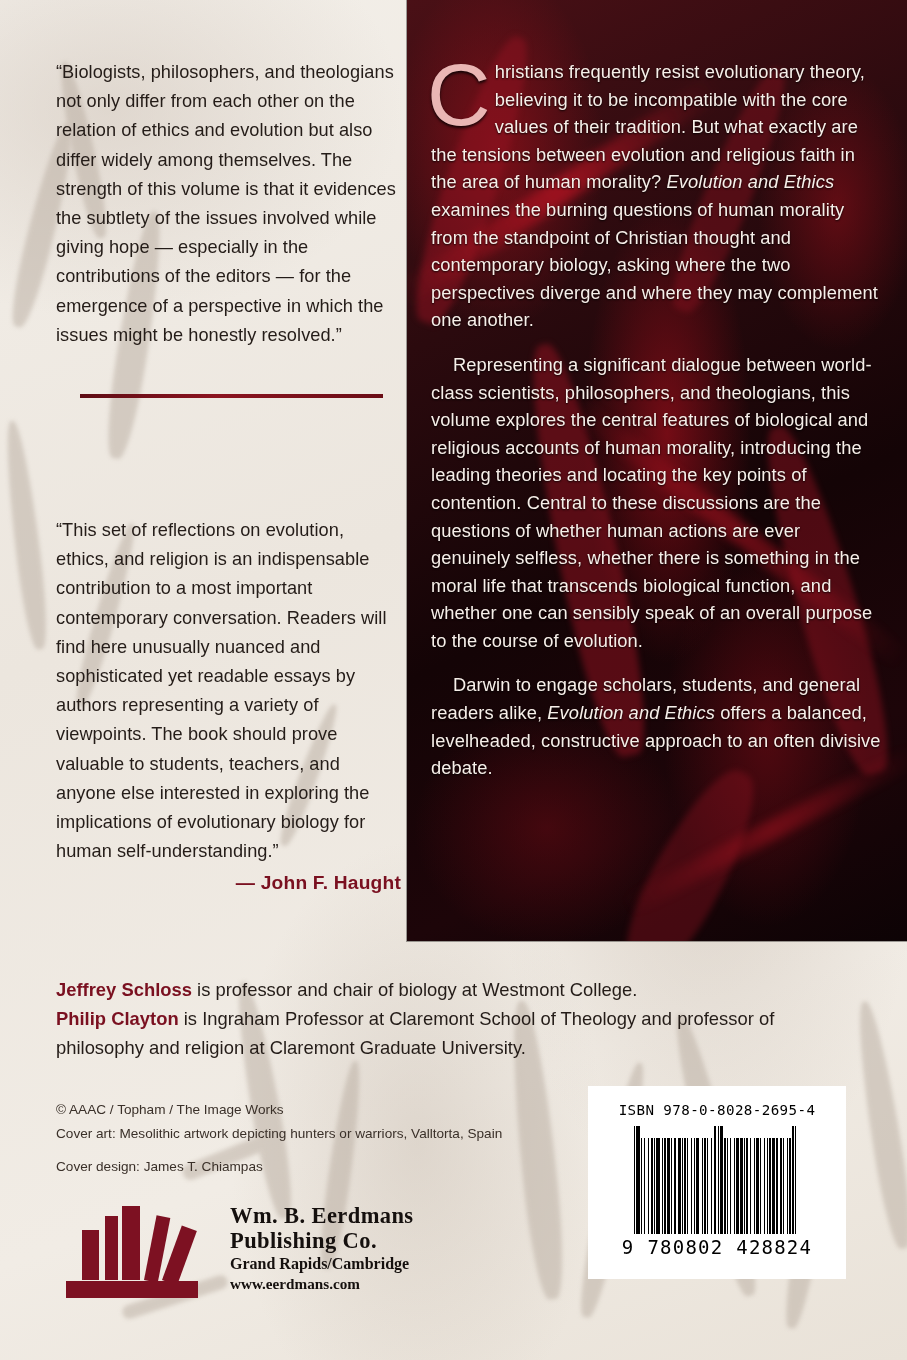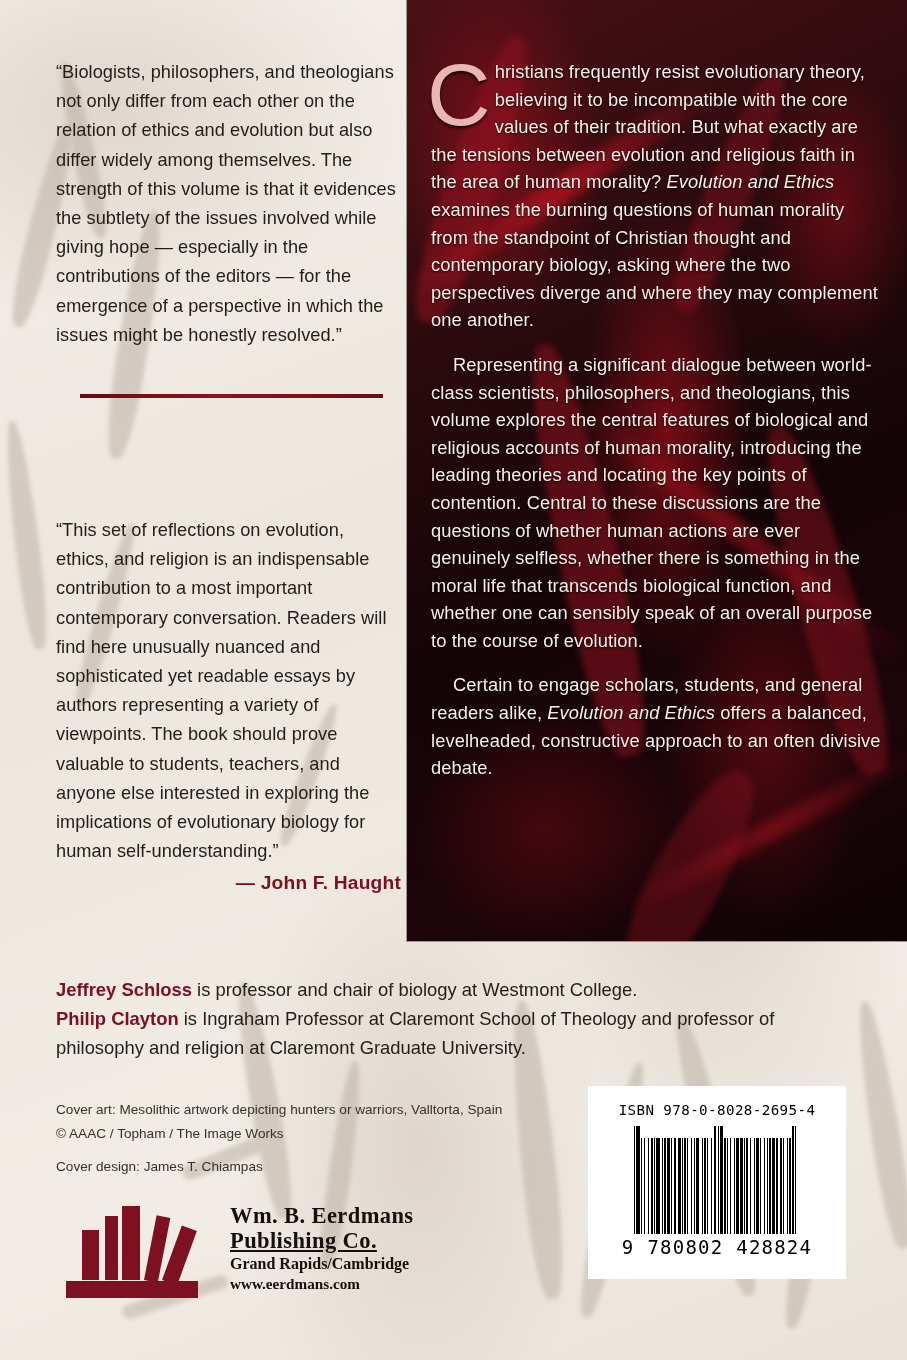--- a/index.html
+++ b/index.html
@@ -126,21 +126,21 @@
     display:flex;gap:13px;
   }
 
   
   #logo{position:absolute;left:66px;top:1198px;width:420px;height:100px;z-index:3;display:flex;align-items:flex-end;}
   #logomark{position:relative;width:150px;height:92px;}
   #logomark .bk{position:absolute;background:#7d1122;bottom:18px;}
   #logomark .base{position:absolute;left:0;bottom:0;width:132px;height:17px;background:#7d1122;}
   #logotext{margin-left:14px;padding-bottom:4px;color:#15100e;font-family:"Liberation Serif", serif;}
   #logotext .l1{font-size:22.5px;font-weight:bold;letter-spacing:.4px;line-height:25px;}
-  #logotext .l2{font-size:22.5px;font-weight:bold;letter-spacing:.4px;line-height:25px;text-decoration:underline;}
+  #logotext .l2{font-size:22.5px;font-weight:bold;letter-spacing:.4px;line-height:25px;}
   #logotext .l3{font-size:16px;font-weight:bold;line-height:21px;}
   #logotext .l4{font-size:15.2px;font-weight:bold;line-height:20px;}
 </style>
 </head>
 <body>
 
 <div id="cover">
 
   <div class="figbg">
     <div class="fig" style="left:30px;top:120px;width:26px;height:210px;transform:rotate(14deg);"></div>
@@ -168,21 +168,21 @@
     <div class="dfig" style="left:250px;top:760px;width:70px;height:220px;transform:rotate(28deg);opacity:.40;"></div>
     <div class="dstreak" style="left:-40px;top:180px;width:380px;height:26px;transform:rotate(-34deg);"></div>
     <div class="dstreak" style="left:120px;top:520px;width:420px;height:22px;transform:rotate(38deg);opacity:.7;"></div>
     <div class="dstreak" style="left:200px;top:820px;width:330px;height:20px;transform:rotate(-28deg);opacity:.6;"></div>
 
     <div class="dp-inner">
       <p class="blurb"><span class="dropcap">C</span><span>hristians frequently resist evolutionary theory, believing it to be incompatible with the core values of their tradition. But what exactly are the tensions between evolution and religious faith in the area of human morality? </span><i>Evolution and Ethics</i><span> examines the burning questions of human morality from the standpoint of Christian thought and contemporary biology, asking where the two perspectives diverge and where they may complement one another.</span></p>
 
       <p class="blurb"><span class="ind"></span><span>Representing a significant dialogue between world-class scientists, philosophers, and theologians, this volume explores the central features of biological and religious accounts of human morality, introducing the leading theories and locating the key points of contention. Central to these discussions are the questions of whether human actions are ever genuinely selfless, whether there is something in the moral life that transcends biological function, and whether one can sensibly speak of an overall purpose to the course of evolution.</span></p>
 
-      <p class="blurb"><span class="ind"></span><span>Certain to engage scholars, students, and general readers alike, </span><i>Evolution and Ethics</i><span> offers a balanced, levelheaded, constructive approach to an often divisive debate.</span></p>
+      <p class="blurb"><span class="ind"></span><span>Darwin to engage scholars, students, and general readers alike, </span><i>Evolution and Ethics</i><span> offers a balanced, levelheaded, constructive approach to an often divisive debate.</span></p>
     </div>
   </div>
 
   <div class="leftcol">
     <p class="quote">“Biologists, philosophers, and theologians not only differ from each other on the relation of ethics and evolution but also differ widely among themselves. The strength of this volume is that it evidences the subtlety of the issues involved while giving hope — especially in the contributions of the editors — for the emergence of a perspective in which the issues might be honestly resolved.”</p>
     <div class="rule"></div>
   </div>
 
   <div class="quote2wrap">
     <p class="quote">“This set of reflections on evolution, ethics, and religion is an indispensable contribution to a most important contemporary conversation. Readers will find here unusually nuanced and sophisticated yet readable essays by authors representing a variety of viewpoints. The book should prove valuable to students, teachers, and anyone else interested in exploring the implications of evolutionary biology for human self-understanding.”</p>
@@ -190,22 +190,22 @@
       <span class="name">— John F. Haught</span>
     </div>
   </div>
 
   <div class="bios">
     <div><b>Jeffrey Schloss</b><span> is professor and chair of biology at Westmont College.</span></div>
     <div><b>Philip Clayton</b><span> is Ingraham Professor at Claremont School of Theology and professor of philosophy and religion at Claremont Graduate University.</span></div>
   </div>
 
   <div class="credits">
+    <div>© AAAC / Topham / The Image Works</div>
     <div>Cover art: Mesolithic artwork depicting hunters or warriors, Valltorta, Spain</div>
-    <div>© AAAC / Topham / The Image Works</div>
     <span class="gap"></span>
     <div>Cover design: James T. Chiampas</div>
   </div>
 
   <div id="isbnbox">
     <div class="isbntext">ISBN  978-0-8028-2695-4</div>
     <div id="barcode">
         <span style="width: 1.06px; height: 108px; background: rgb(0, 0, 0);"></span>
         <span style="width: 1.06px; height: 108px; background: transparent;"></span>
         <span style="width: 3.18px; height: 108px; background: rgb(0, 0, 0);"></span>

